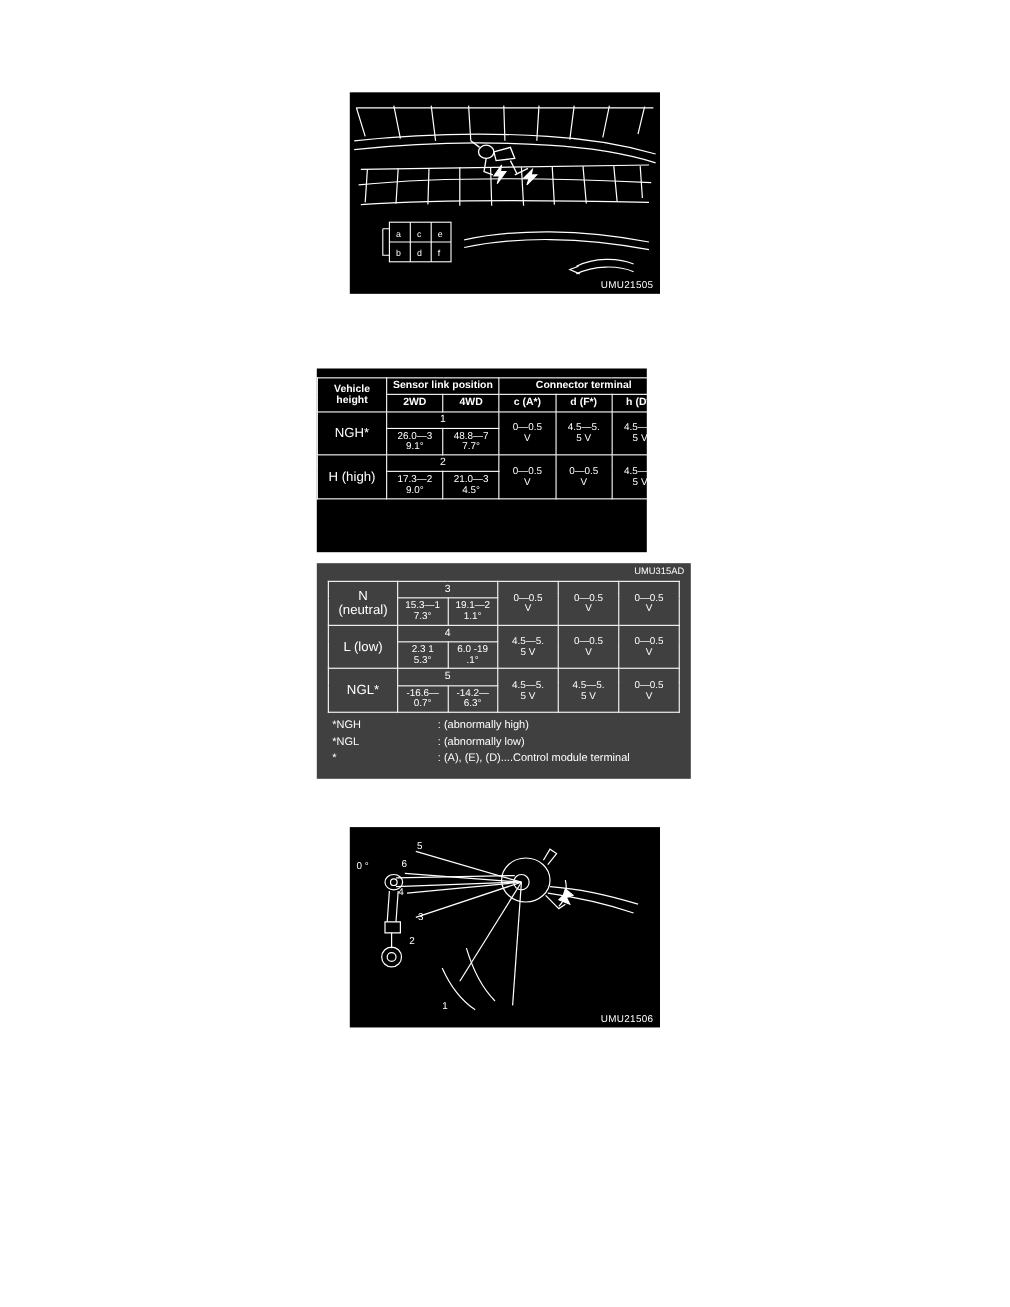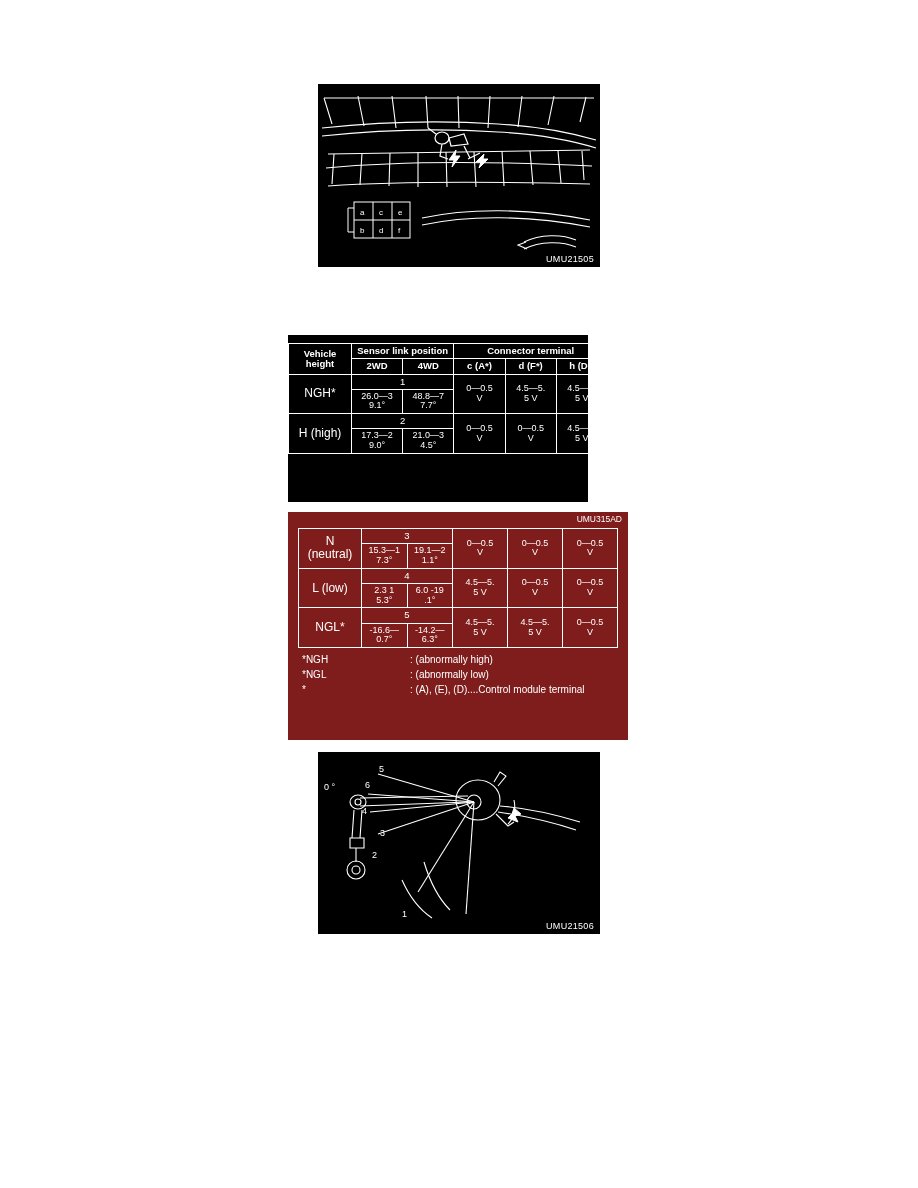--- a/index.html
+++ b/index.html
@@ -46,22 +46,22 @@
     height: 167px;
     background: #000;
     padding: 0;
     box-sizing: border-box;
   }
   .tbl2 {
     position: absolute;
     left: 288px;
     top: 512px;
     width: 340px;
-    height: 228px;
-    background: #7f1d1d;
+    height: 196px;
+    background: #404040;
     box-sizing: border-box;
   }
 
   table.vt {
     border-collapse: collapse;
     margin: 8px auto 0 auto;
     width: 320px;
     color: #ffffff;
     font-size: 9.5px;
     line-height: 1.08;
@@ -102,21 +102,20 @@
 
   .notes {
     color: #ffffff;
     font-size: 10px;
     line-height: 1.5;
     padding: 4px 0 0 14px;
     font-family: "Liberation Sans", sans-serif;
   }
   .notes .nrow {
     display: flex;
-    gap: 12px;
   }
   .notes .nkey { width: 96px; }
 
   
   .fig2 {
     position: absolute;
     left: 318px;
     top: 752px;
     width: 282px;
     height: 182px;

